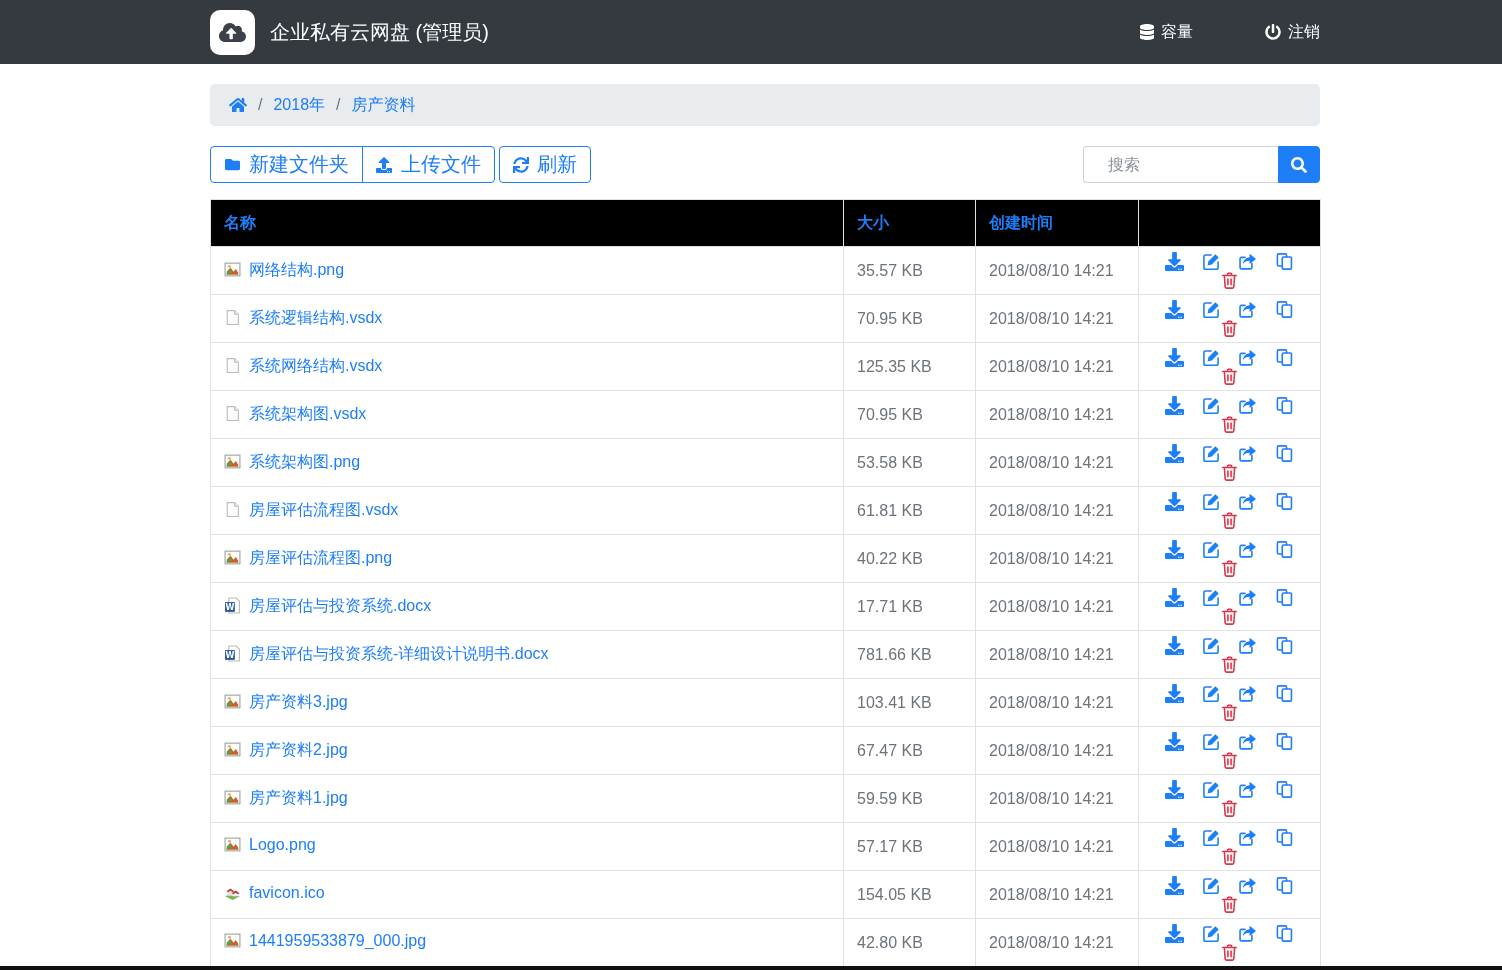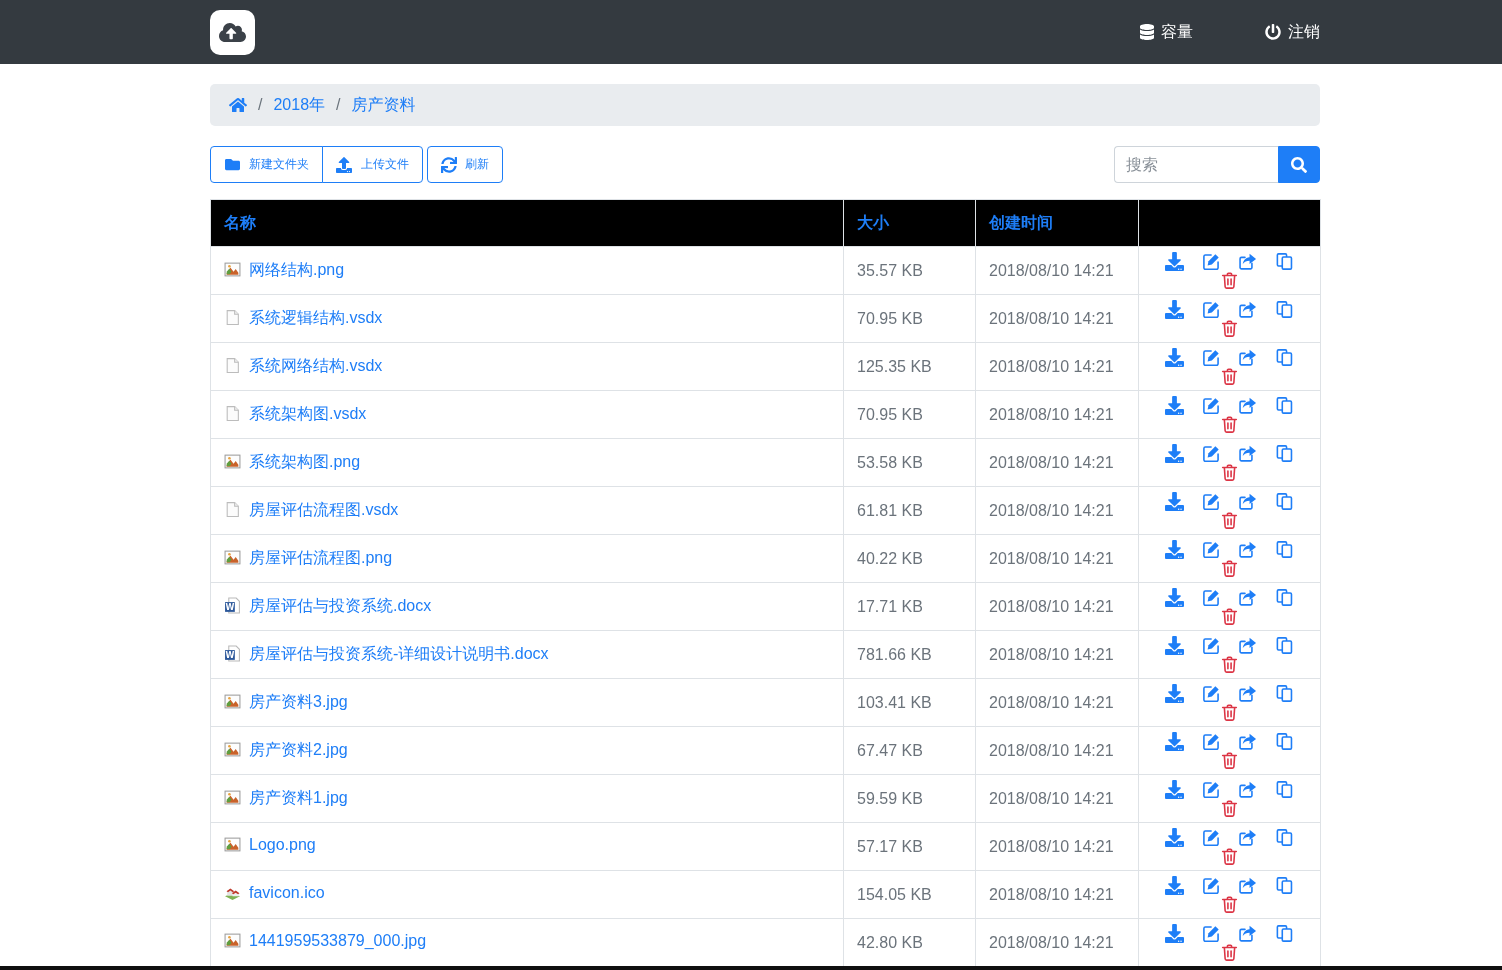--- a/index.html
+++ b/index.html
@@ -35,31 +35,31 @@
   .container{width:1110px;margin-left:210px;}
 
   .breadcrumb{margin-top:20px;background:var(--breadcrumb-bg);border-radius:5px;
     height:42px;display:flex;align-items:center;padding:0 19px;gap:11px;}
   .breadcrumb .home svg{width:18px;height:16px;fill:var(--accent);display:block;}
   .breadcrumb .sep{color:#6c757d;}
   .breadcrumb a{font-size:16px;}
 
   .toolbar{margin-top:20px;height:37px;position:relative;display:flex;align-items:flex-start;}
   .btn{height:37px;background:#fff;border:1px solid var(--accent);color:var(--accent);
-    font-size:12px;padding:0 13px;display:inline-flex;align-items:center;gap:8px;
+    font-size:20px;padding:0 13px;display:inline-flex;align-items:center;gap:8px;
     cursor:pointer;border-radius:4px;font-family:inherit;}
   .btn svg{fill:var(--accent);}
   .btn-group{display:inline-flex;}
   .btn-group .btn:first-child{border-top-right-radius:0;border-bottom-right-radius:0;}
   .btn-group .btn:last-child{border-top-left-radius:0;border-bottom-left-radius:0;margin-left:-1px;gap:9px;}
   .btn-refresh{margin-left:4px;}
 
   .search{position:absolute;right:0;top:0;display:flex;height:37px;}
-  .search input{width:164px;height:37px;border:1px solid #ced4da;border-right:none;
-    border-radius:4px 0 0 4px;padding:0 11px;font-size:16px;font-family:inherit;outline:none;color:#495057;}
+  .search input{width:195px;height:37px;border:1px solid #ced4da;border-right:none;
+    border-radius:4px 0 0 4px;padding:0 24px;font-size:16px;font-family:inherit;outline:none;color:#495057;}
   .search input::placeholder{color:#8a9199;}
   .search-btn{width:42px;height:37px;background:var(--accent);border:1px solid var(--accent);
     border-radius:0 4px 4px 0;display:flex;align-items:center;justify-content:center;cursor:pointer;}
   .search-btn svg{width:16px;height:16px;fill:#fff;}
 
   
   table.file-table{margin-top:16px;width:1110px;border-collapse:collapse;table-layout:fixed;}
   .file-table th,.file-table td{border:1px solid var(--border);padding:0 13px;}
   .file-table th{height:47px;text-align:left;background:#000000;}
   .file-table th a{font-weight:bold;}
@@ -158,20 +158,21 @@
   </defs>
 </svg>
 
 <header class="navbar">
   <div class="nav-inner">
     <div class="logo-box">
       <svg>
           <use href="#ic-cloud-upload"></use>
         </svg>
     </div>
+    <div class="brand">企业私有云网盘 (管理员)</div>
     <div class="nav-right">
       <div class="nav-link">
         <svg width="14" height="16">
             <use href="#ic-database"></use>
           </svg>
         <span>容量</span>
       </div>
       <div class="nav-link">
         <svg width="16" height="16">
             <use href="#ic-power"></use>

